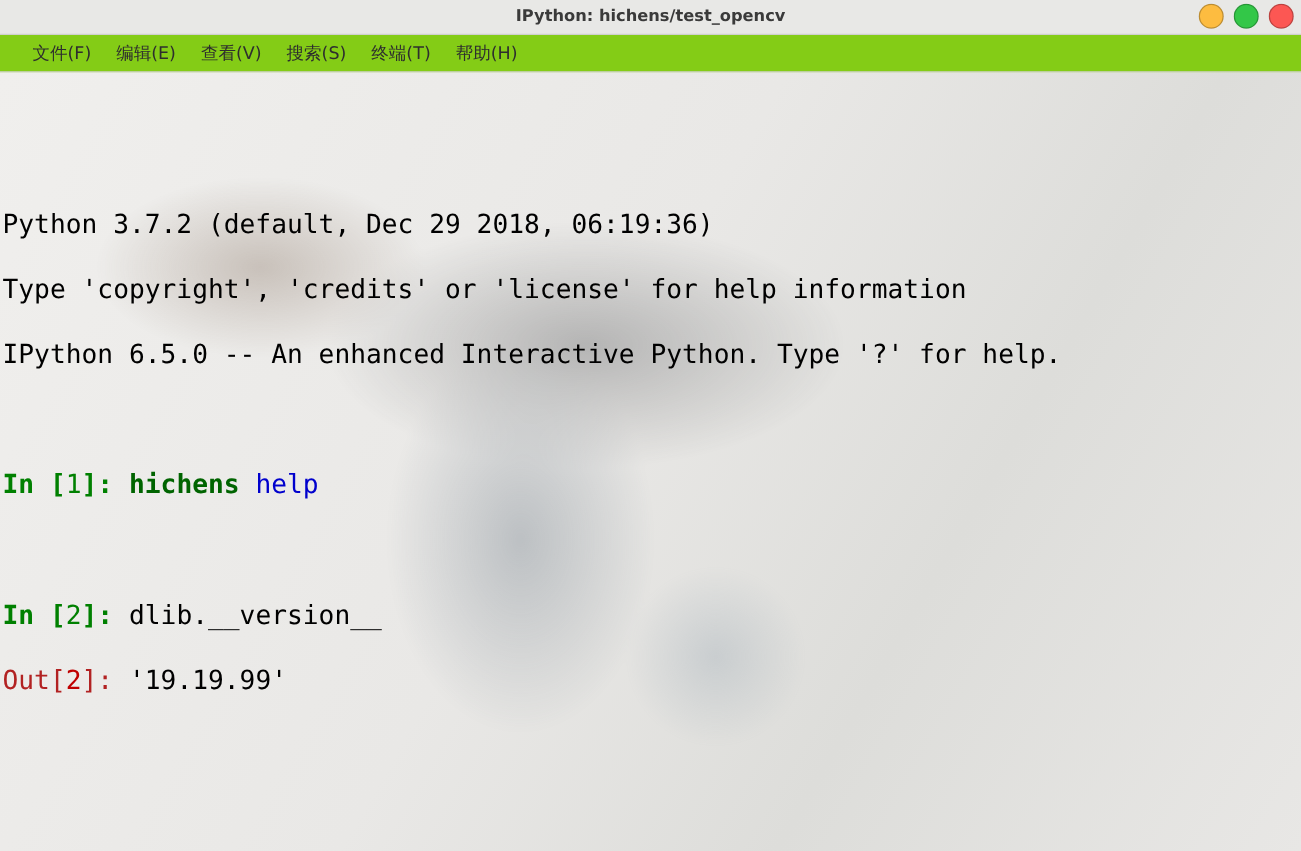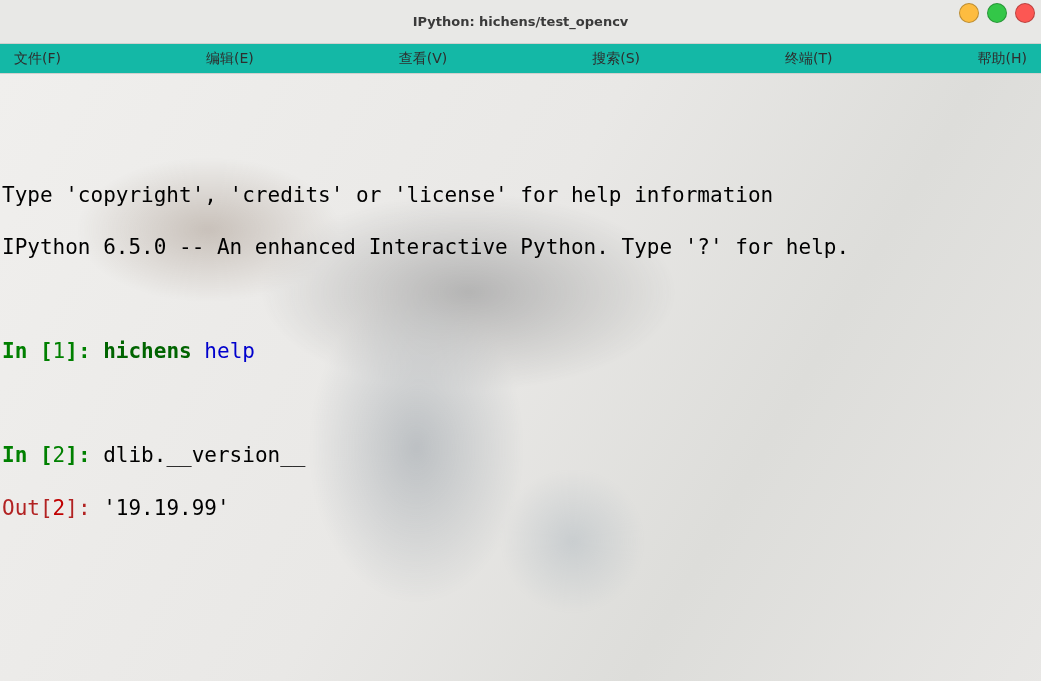--- a/index.html
+++ b/index.html
@@ -5,21 +5,21 @@
 * { margin: 0; padding: 0; box-sizing: border-box; }
 body {
   width: 1041px;
   height: 681px;
   font-family: "DejaVu Sans Mono", "Consolas", monospace;
   background: #f5f4f2;
   overflow: hidden;
   position: relative;
 }
 .titlebar {
-  height: 44px;
+  height: 28px;
   background: #e8e8e6;
   border-bottom: 1px solid #d0d0ce;
   display: flex;
   align-items: center;
   justify-content: center;
   position: relative;
 }
 .titlebar-title {
   font-family: "DejaVu Sans", sans-serif;
   font-size: 13px;
@@ -37,29 +37,28 @@
   width: 20px;
   height: 20px;
   border-radius: 50%;
   border: 1px solid rgba(0,0,0,0.25);
 }
 .btn-min { background: #fdbc40; }
 .btn-max { background: #33c748; }
 .btn-close { background: #fc5753; }
 .menubar {
   height: 30px;
-  background: #14b8a6;
+  background: #84cc16;
   border-bottom: 1px solid #d0d0ce;
   display: flex;
   align-items: center;
-  padding: 0 4px;
+  padding: 0 16px;
   font-family: "DejaVu Sans", sans-serif;
   font-size: 14px;
   color: #2e2e2e;
-  justify-content: space-between;
 }
 .menu-item {
   padding: 4px 10px;
   cursor: pointer;
 }
 .terminal {
   position: relative;
   padding: 4px 2px;
   font-size: 21px;
   line-height: 1.24;
@@ -106,20 +105,21 @@
   <div class="menu-item">编辑(E)</div>
   <div class="menu-item">查看(V)</div>
   <div class="menu-item">搜索(S)</div>
   <div class="menu-item">终端(T)</div>
   <div class="menu-item">帮助(H)</div>
 </div>
 
 <div class="terminal">
   <div class="bg-art"></div>
   <div class="term-content">
+<div>Python 3.7.2 (default, Dec 29 2018, 06:19:36)</div>
 <div>Type 'copyright', 'credits' or 'license' for help information</div>
 <div>IPython 6.5.0 -- An enhanced Interactive Python. Type '?' for help.</div>
 <div>&nbsp;</div>
 <div><span class="c-green">In [</span><span class="c-greenN">1</span><span class="c-green">]: </span><span class="c-darkgreen">hichens</span><span> </span><span class="c-blue">help</span></div>
 <div>&nbsp;</div>
 <div><span class="c-green">In [</span><span class="c-greenN">2</span><span class="c-green">]: </span><span class="c-black">dlib.__version__</span></div>
 <div><span class="c-red">Out[</span><span class="c-redN">2</span><span class="c-red">]: </span><span class="c-black">'19.19.99'</span></div>
 <div>&nbsp;</div>
 
 

